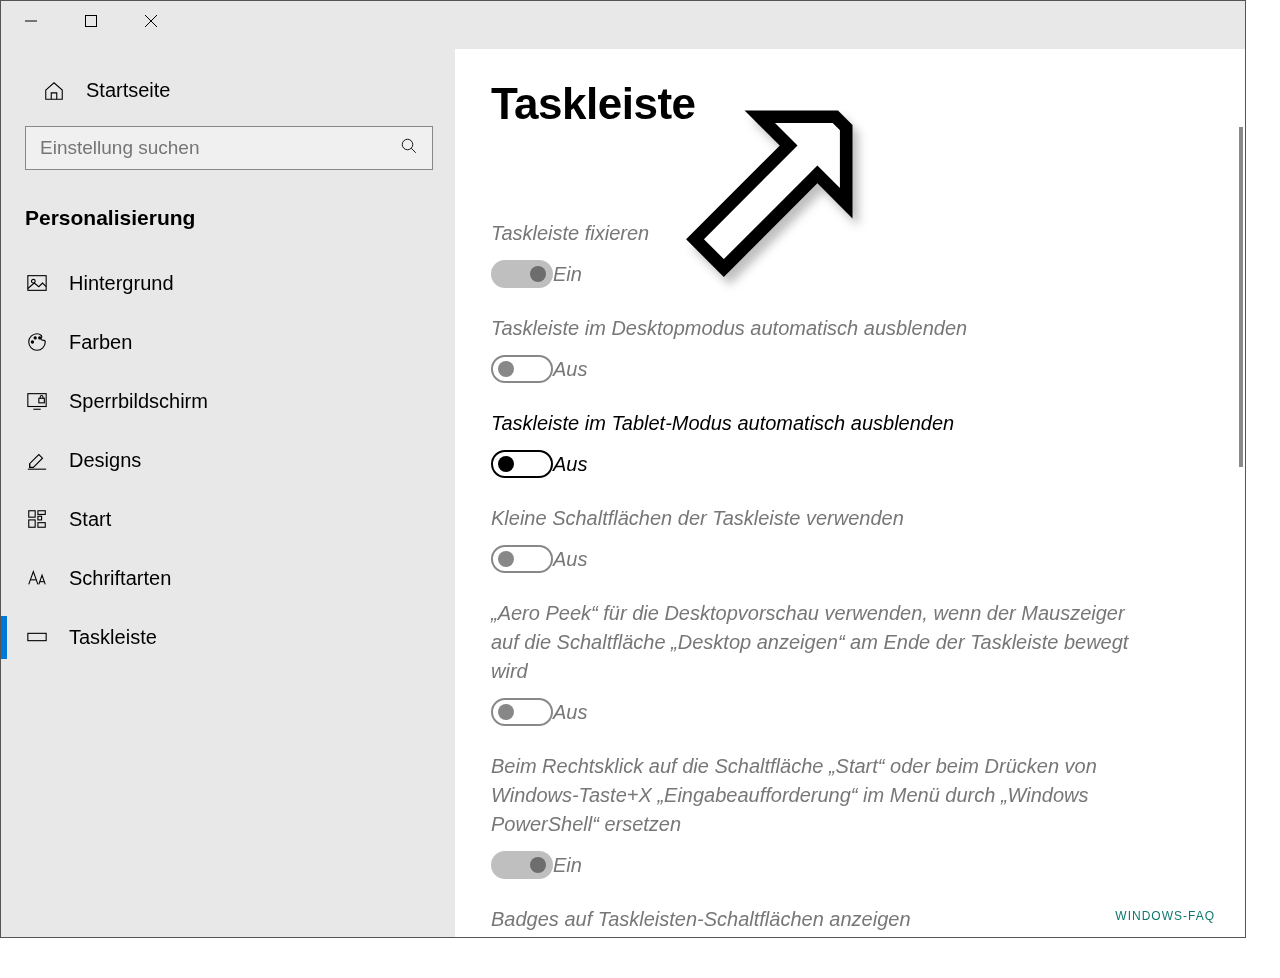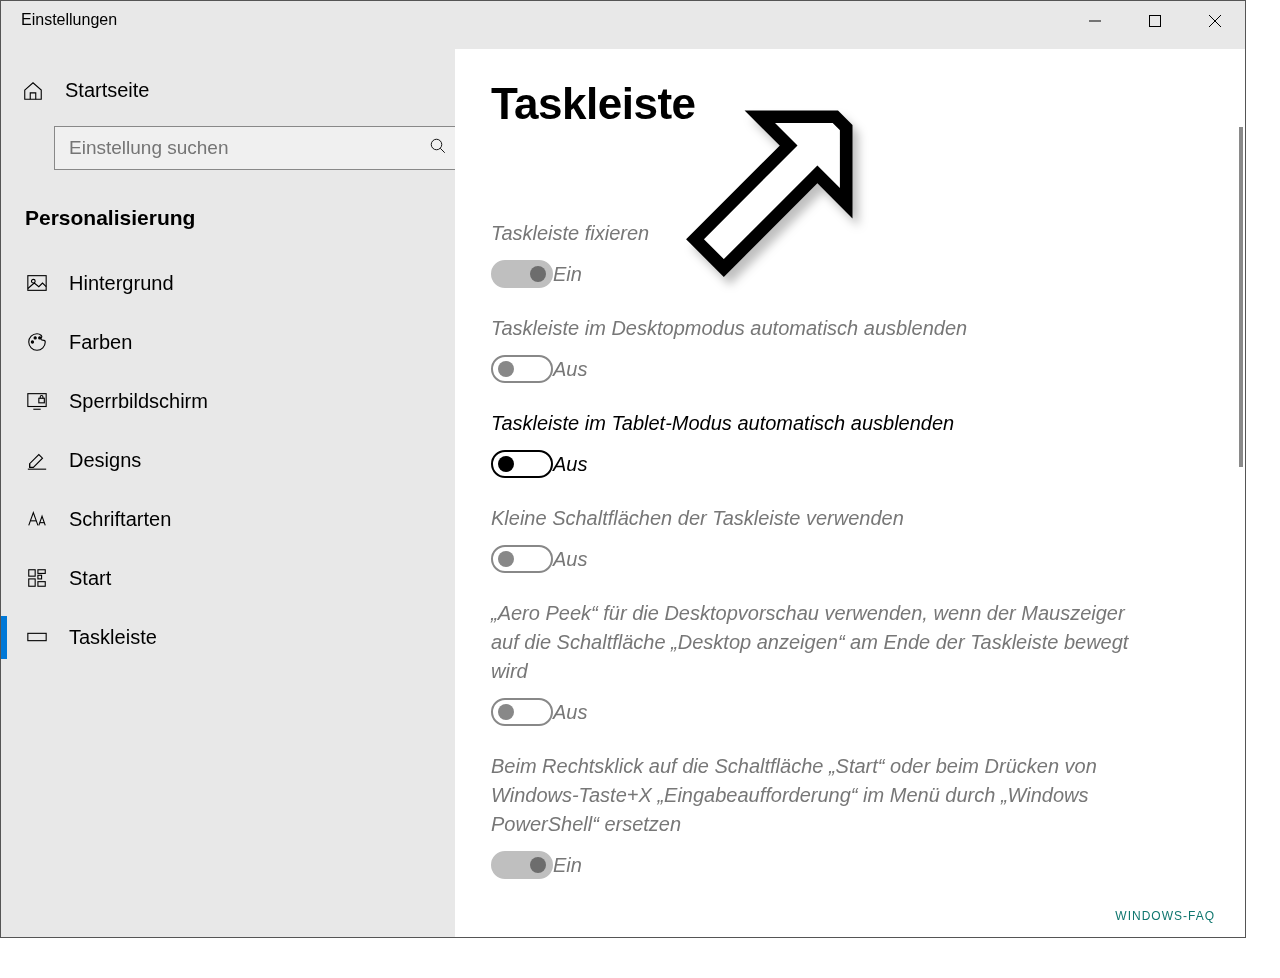--- a/index.html
+++ b/index.html
@@ -22,24 +22,24 @@
   
   .body { display:flex; height: calc(100% - 48px); }
   .sidebar {
     width: 454px; background:#e8e8e8; padding: 0; position:relative;
   }
   .content {
     flex:1; background:#fff; padding: 30px 0 0 36px; position:relative; overflow:hidden;
   }
   
   .side-home {
-    display:flex; align-items:center; gap:20px; padding: 30px 0 24px 20px; font-size:20px; color:#000;
+    display:flex; align-items:center; gap:20px; padding: 30px 0 24px 41px; font-size:20px; color:#000;
   }
   .side-home .icon { width:24px; display:flex; justify-content:center;}
-  .search-wrap { padding: 0 24px 30px 24px; margin-left: 29px;}
+  .search-wrap { padding: 0 24px 30px 24px;}
   .search {
     width: 408px; height: 44px; border:1px solid #888; background:#f0f0f0; display:flex; align-items:center; padding: 0 14px; justify-content:space-between; font-size:19px; color:#5a5a5a;
   }
   .search input {
     border:none; background:transparent; outline:none; font-size:19px; color:#333; width: 340px; font-family:inherit;
   }
   .search .sicon { color:#333; }
   .category {
     font-size:21px; font-weight:700; color:#000; padding: 6px 24px 24px 24px;
   }
@@ -89,21 +89,20 @@
     position:absolute; right:30px; bottom:14px; font-size:12px; color:#0f766e; letter-spacing:1px;
   }
   svg.icon-svg { width:22px; height:22px; stroke:#000; fill:none; stroke-width:1.2; }
 </style>
 </head>
 <body>
 
 <div class="window">
 
   <div class="titlebar">
-    <div class="title">Einstellungen</div>
     <div class="winbuttons">
       <div class="winbtn">
         <svg viewBox="0 0 14 14">
             <line x1="1" y1="7" x2="13" y2="7"></line>
           </svg>
       </div>
       <div class="winbtn">
         <svg viewBox="0 0 14 14">
             <rect x="1.5" y="1.5" width="11" height="11"></rect>
           </svg>
@@ -183,41 +182,41 @@
               <svg class="icon-svg" viewBox="0 0 24 24">
                 <path d="M4 20 L8 20 L18 10 L14 6 L4 16 Z"></path>
                 <line x1="4" y1="20" x2="4" y2="16"></line>
                 <line x1="2" y1="22" x2="22" y2="22"></line>
               </svg>
             </span>
             <span>Designs</span>
           </li>
           <li class="navitem">
             <span class="icon">
+              <svg class="icon-svg" viewBox="0 0 24 24">
+                <rect x="3" y="3" width="7" height="7"></rect>
+                <rect x="13" y="3" width="8" height="4"></rect>
+                <rect x="13" y="9" width="4" height="4"></rect>
+                <rect x="3" y="13" width="7" height="8"></rect>
+                <rect x="13" y="16" width="8" height="5"></rect>
+              </svg>
+            </span>
+            <span>Start</span>
+          </li>
+          <li class="navitem">
+            <span class="icon">
               <svg class="icon-svg" viewBox="0 0 24 24" stroke-width="1.5">
                 <path d="M3 19 L8 5 L13 19"></path>
                 <line x1="5" y1="14" x2="11" y2="14"></line>
                 <path d="M14 19 L17.5 9 L21 19"></path>
                 <line x1="15.2" y1="16" x2="19.8" y2="16"></line>
               </svg>
             </span>
             <span>Schriftarten</span>
           </li>
-          <li class="navitem">
-            <span class="icon">
-              <svg class="icon-svg" viewBox="0 0 24 24">
-                <rect x="3" y="3" width="7" height="7"></rect>
-                <rect x="13" y="3" width="8" height="4"></rect>
-                <rect x="13" y="9" width="4" height="4"></rect>
-                <rect x="3" y="13" width="7" height="8"></rect>
-                <rect x="13" y="16" width="8" height="5"></rect>
-              </svg>
-            </span>
-            <span>Start</span>
-          </li>
           <li class="navitem active">
             <span class="icon">
               <svg class="icon-svg" viewBox="0 0 24 24">
                 <rect x="2" y="8" width="20" height="8"></rect>
               </svg>
             </span>
             <span>Taskleiste</span>
           </li>
         </ul>
     </div>
@@ -271,20 +270,23 @@
             </div>
           </div>
           <div class="setting">
             <div class="label">Beim Rechtsklick auf die Schaltfläche „Start“ oder beim Drücken von Windows-Taste+X „Eingabeaufforderung“ im Menü durch „Windows PowerShell“ ersetzen</div>
             <div class="toggle-row">
               <div class="toggle on">
                 <div class="knob"></div>
               </div>
               <span class="tstate">Ein</span>
             </div>
+          </div>
+          <div class="setting">
+            <div class="label">Badges auf Taskleisten-Schaltflächen anzeigen</div>
           </div>
         </div>
 
       <div class="vscroll"></div>
       <div class="watermark">WINDOWS-FAQ</div>
     </div>
   </div>
 
   <svg class="cursor-arrow" width="180" height="190" viewBox="0 0 100 100" style="left:676px; top:100px;">
     <g transform="rotate(0)">

